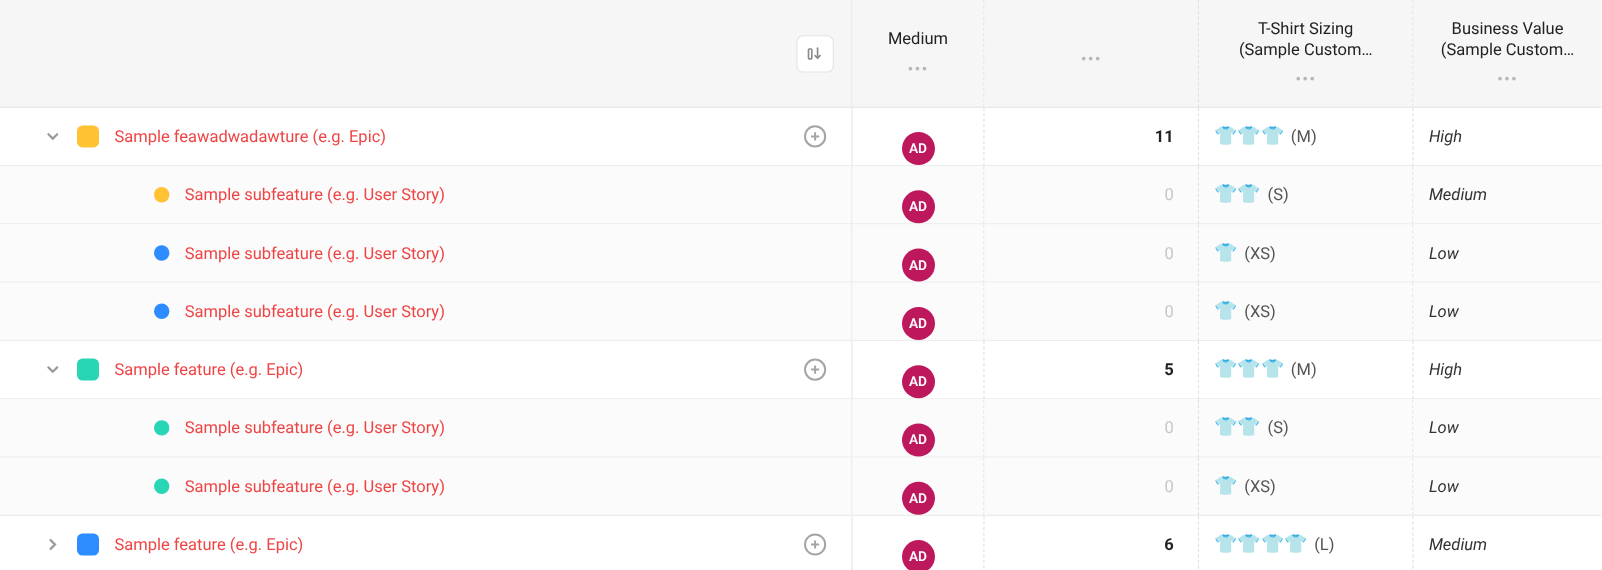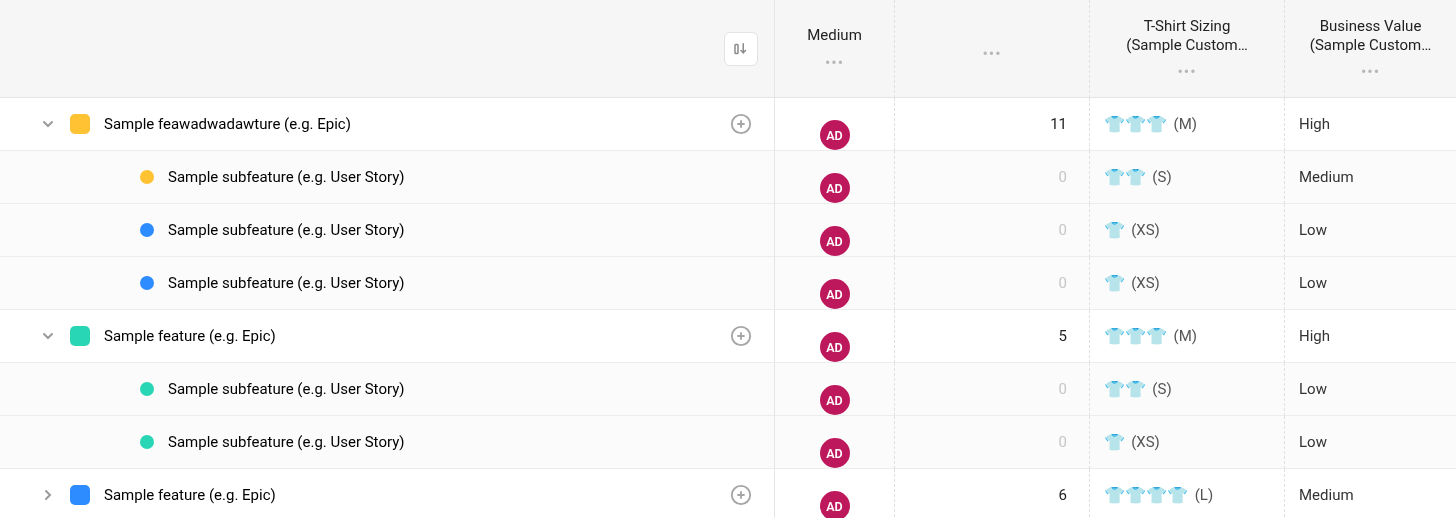--- a/index.html
+++ b/index.html
@@ -66,45 +66,45 @@
   }
   .cell.name {
     padding-left: 40px;
     padding-right: 12px;
     border-right: 1px solid #e5e5e5;
     gap: 14px;
   }
   .cell.owner { justify-content: center; }
   .cell.score { justify-content: flex-end; padding-right: 22px; }
   .cell.size  { padding-left: 14px; gap: 4px; }
-  .cell.biz   { padding-left: 14px; }
+  .cell.biz   { padding-left: 14px; font-style: italic; }
 
   .chev { width: 16px; display:flex; align-items:center; justify-content:center; color:#9a9a9a; }
   .chev svg { width: 12px; height: 12px; }
   .bullet {
     width: 20px; height: 20px; border-radius: 5px; flex-shrink:0;
   }
   .bullet.dot { width: 14px; height:14px; border-radius: 50%; }
 
   .indent-child { padding-left: 55px; }
-  .name-text { flex: 1; color: #000000; }
+  .name-text { flex: 1; color: #ef4444; }
   .add-btn {
     width: 26px; height: 26px; border-radius: 50%;
     display:flex; align-items:center; justify-content:center;
     color:#a5a5a5; margin-right: 8px;
   }
   .add-btn svg { width: 22px; height: 22px; }
 
   .avatar {
     width: 30px; height: 30px; border-radius: 50%;
     background: #be185d; color:#fff;
     display:flex; align-items:center; justify-content:center;
     font-size: 12.5px; font-weight:600;margin-top:22px;
   }
-  .score-val { font-weight: 400; color:#222; }
+  .score-val { font-weight: 700; color:#222; }
   .score-zero { color:#c6c6c6; font-weight:400; }
 
   .shirts { display:flex; gap:0px; }
   .shirt { font-size: 17px; line-height:1; }
   .size-label { color:#555; margin-left:2px; }
 
   .biz-text { color:#333; }
 </style>
 </head>
 <body>

